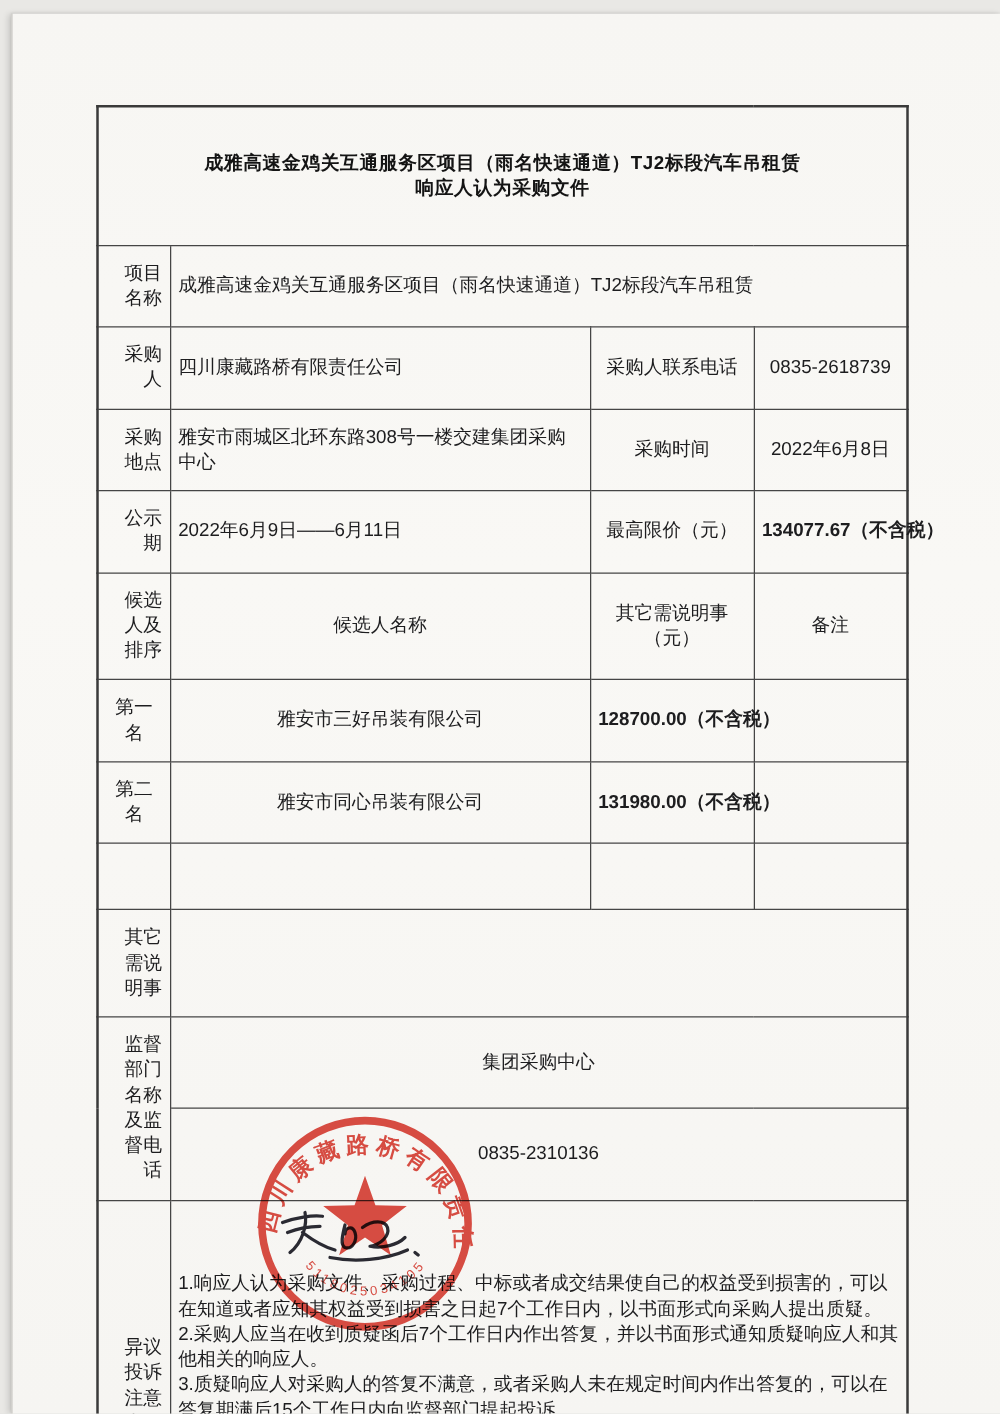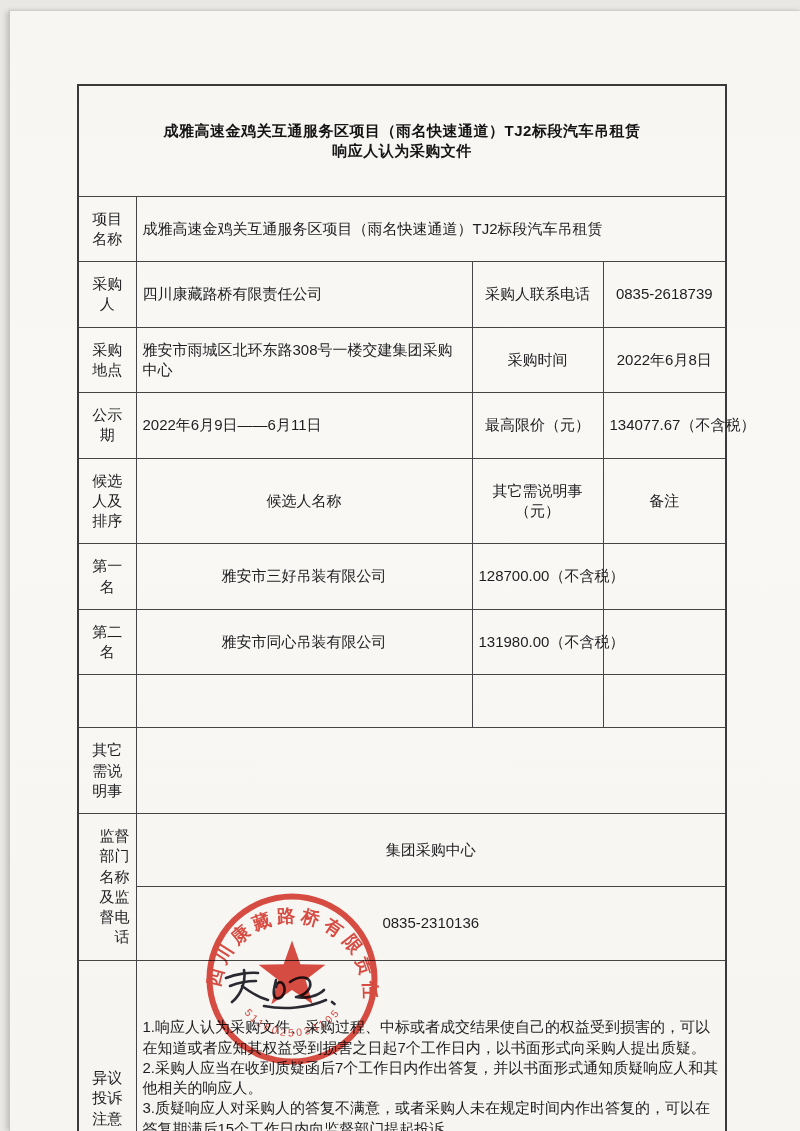--- a/index.html
+++ b/index.html
@@ -39,25 +39,25 @@
   }
   table.doc { border:2px solid #3a3a3a; }
   td.title-cell {
     text-align:center;
     font-weight:bold;
     font-size:19px;
     line-height:32px;
     letter-spacing:.5px;
     color:#141414;
   }
-  td.lbl   { text-align:center;  padding-left:5px; padding-right:2px; }
+  td.lbl   { text-align:right;  padding-left:5px; padding-right:2px; }
   td.lblc  { text-align:right; padding-left:2px; padding-right:2px; }
   td.val   { text-align:left; }
   td.ctr   { text-align:center; }
-  td.sm    { font-size:12.5px; white-space:nowrap; padding-left:2px; padding-right:2px; }
+  td.sm    { font-size:12.5px; white-space:nowrap; padding-left:2px; padding-right:2px;font-weight:bold; }
   td.notes { padding:8px 10px; font-size:14.5px; line-height:21px; text-align:left; }
   td.notes .note-item { margin:0; }
   td.sig   { font-size:15px; padding-left:8px; }
   
   .seal {
     position:absolute;
     left:194px; top:880px;
     width:176px; height:176px;
     opacity:.88;
     mix-blend-mode:multiply;

